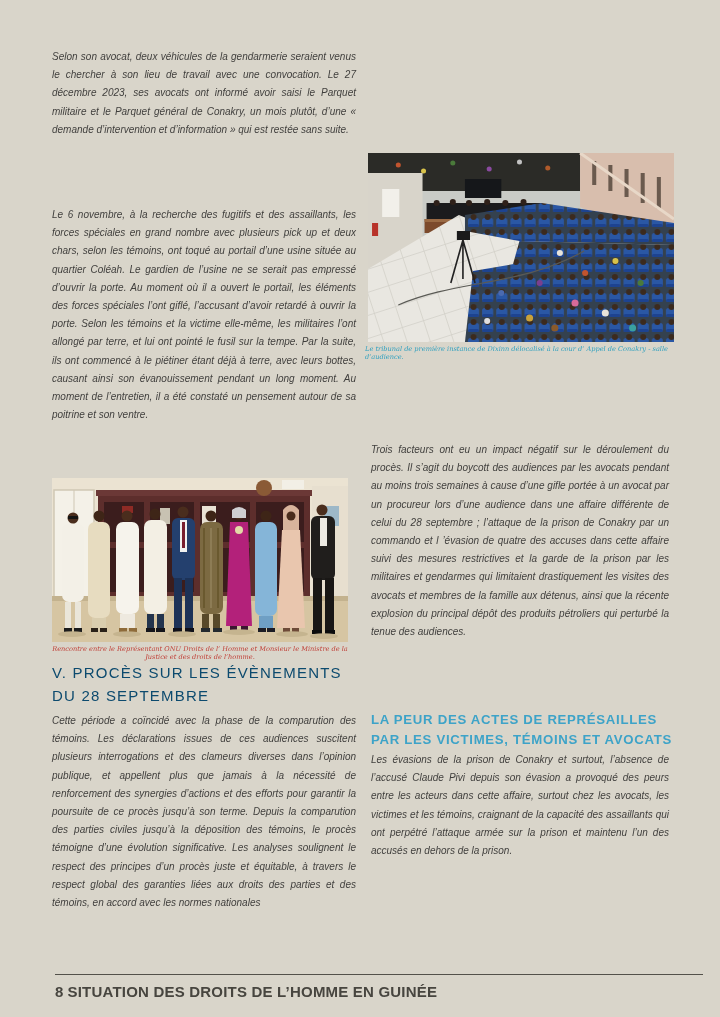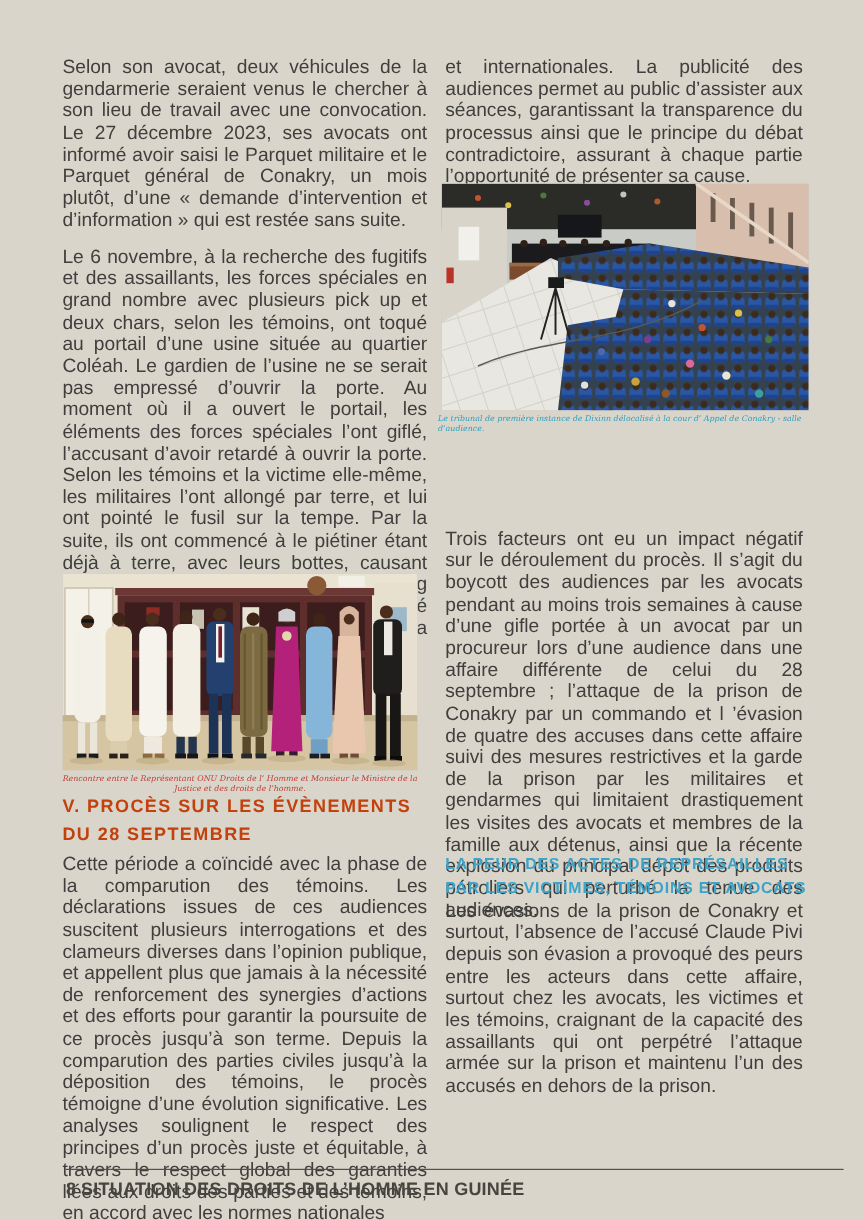--- a/index.html
+++ b/index.html
@@ -7,38 +7,39 @@
     position:relative;
     width:720px;height:1017px;
     background:#d9d5ca;
     font-family:"Liberation Sans","DejaVu Sans",sans-serif;
     color:#3f3e3c;
     overflow:hidden;
   }
   .abs{position:absolute;}
   p.body{
     margin:0;
-    font-size:16px;
+    font-size:10px;
     line-height:18.2px;
     text-align:justify;
     color:#403f3d;
+    font-style:italic;
   }
   .h-blue{
     margin:0;
     color:#3da3c8;
     font-size:13.2px;
     font-weight:700;
     letter-spacing:0.7px;
     line-height:20px;
   }
   .h-orange{
     margin:0;
-    color:#c2410c;
+    color:#0c4a6e;
     font-size:15px;
-    font-weight:700;
+    font-weight:400;
     letter-spacing:1.2px;
     line-height:23px;
   }
   .photo{overflow:hidden;background:#cfccc2;}
   .photo svg{display:block;width:100%;height:100%;}
   .caption{
     margin:0;
     font-family:"DejaVu Serif",serif;
     font-style:italic;
     font-size:6.6px;
@@ -210,21 +211,20 @@
       </g>
     </svg>
   </div>
 
   <p class="caption red abs" style="left:52px;top:645px;width:296px;text-align:center;">Rencontre entre le Représentant ONU Droits de l’ Homme et Monsieur le Ministre de la Justice et des droits de l’homme.</p>
 
   <h2 class="h-orange abs" style="left:52px;top:661px;width:306px;">V. PROCÈS SUR LES ÉVÈNEMENTS DU 28 SEPTEMBRE</h2>
 
   <p class="body abs" style="left:52px;top:712px;width:304px;">Cette période a coïncidé avec la phase de la comparution des témoins. Les déclarations issues de ces audiences suscitent plusieurs interrogations et des clameurs diverses dans l’opinion publique, et appellent plus que jamais à la nécessité de renforcement des synergies d’actions et des efforts pour garantir la poursuite de ce procès jusqu’à son terme. Depuis la comparution des parties civiles jusqu’à la déposition des témoins, le procès témoigne d’une évolution significative. Les analyses soulignent le respect des principes d’un procès juste et équitable, à travers le respect global des garanties liées aux droits des parties et des témoins, en accord avec les normes nationales</p>
 
-  <p class="body abs" style="left:371px;top:48px;width:298px;">et internationales. La publicité des audiences permet au public d’assister aux séances, garantissant la transparence du processus ainsi que le principe du débat contradictoire, assurant à chaque partie l’opportunité de présenter sa cause.</p>
 
   <div class="photo abs" style="left:368px;top:153px;width:306px;height:189px;">
     <svg viewBox="0 0 303 189" preserveAspectRatio="none">
       <defs>
         <pattern id="seatp" width="14" height="15" patternUnits="userSpaceOnUse">
           <rect width="14" height="15" fill="#34414f"></rect>
           <rect x="1" y="5" width="11" height="9" rx="2.5" fill="#2a57a4"></rect>
           <rect x="1" y="11" width="11" height="3" rx="1.5" fill="#1d4390"></rect>
           <circle cx="6.5" cy="4" r="3" fill="#3b2a1e"></circle>
         </pattern>

